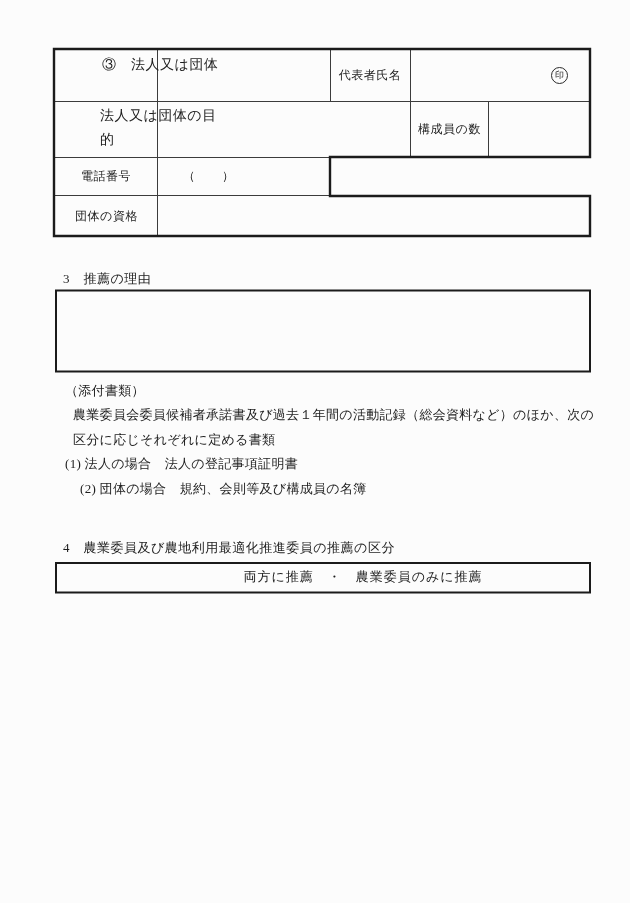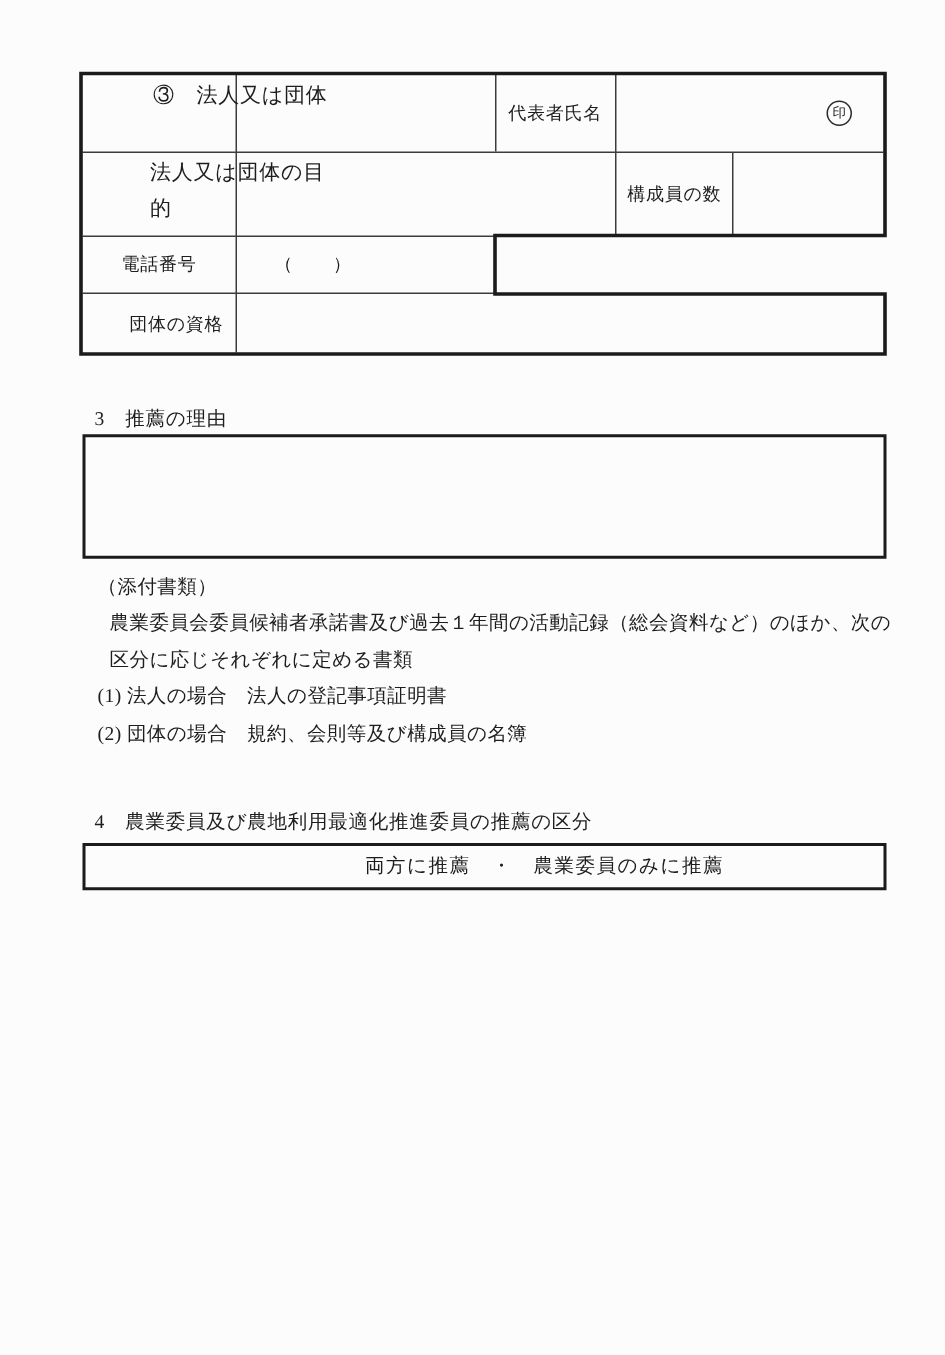--- a/index.html
+++ b/index.html
@@ -74,33 +74,33 @@
 <div class="abs cell-label" style="left:411px;top:102px;width:77px;height:54px;">構成員の数</div>
 
 <div class="abs fill" style="left:490px;top:103px;width:98px;height:52px;"></div>
 
 <div class="abs cell-label" style="left:55px;top:158px;width:102px;height:37px;">電話番号</div>
 
 <div class="abs phone-val" style="left:159px;top:158px;width:169px;height:37px;padding-left:24px;box-sizing:border-box;">
   <span>（　　）</span>
 </div>
 
-<div class="abs cell-label" style="left:55px;top:197px;width:103px;height:38px;margin-left:11px;">団体の資格</div>
+<div class="abs cell-label" style="left:55px;top:197px;width:103px;height:38px;">団体の資格</div>
 
 <div class="abs fill" style="left:160px;top:198px;width:428px;height:36px;"></div>
 
 <div class="abs heading" style="left:63px;top:270px;">3　推薦の理由</div>
 
 <div class="abs fill" style="left:58px;top:292px;width:530px;height:77px;"></div>
 
 <div class="abs bodytext" style="left:65px;top:382px;">（添付書類）</div>
 
 <div class="abs bodytext" style="left:73px;top:406px;">農業委員会委員候補者承諾書及び過去１年間の活動記録（総会資料など）のほか、次の</div>
 
 <div class="abs bodytext" style="left:73px;top:431px;">区分に応じそれぞれに定める書類</div>
 
 <div class="abs bodytext" style="left:65px;top:455px;">(1) 法人の場合　法人の登記事項証明書</div>
 
-<div class="abs bodytext" style="left:65px;top:480px;">(2) 団体の場合　規約、会則等及び構成員の名簿</div>
+<div class="abs bodytext" style="left:80px;top:480px;">(2) 団体の場合　規約、会則等及び構成員の名簿</div>
 
 <div class="abs heading" style="left:63px;top:539px;">4　農業委員及び農地利用最適化推進委員の推薦の区分</div>
 
 <div class="abs option-box-text" style="left:56px;top:562px;width:534px;height:29px;padding-left:40px;">両方に推薦　・　農業委員のみに推薦</div>
 
 </body></html>

